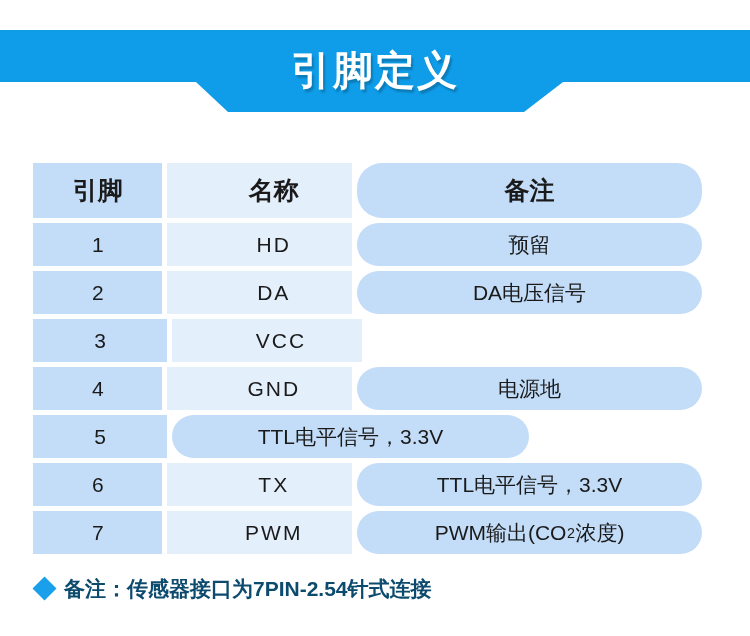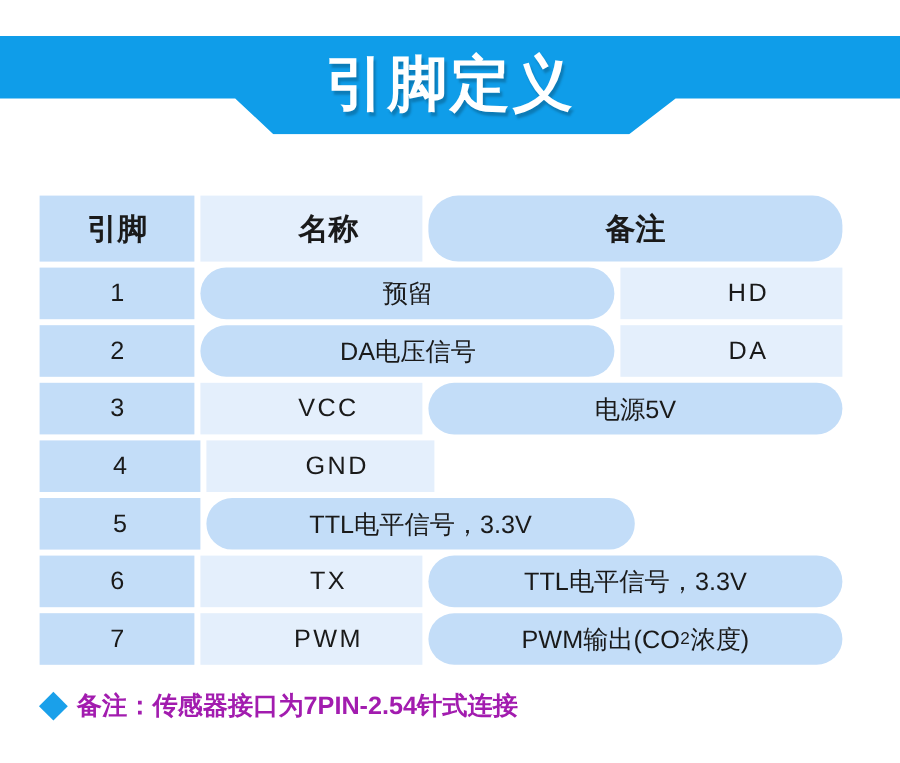--- a/index.html
+++ b/index.html
@@ -44,21 +44,21 @@
   }
   .banner-title {
     position: absolute;
     left: 0;
     top: 0;
     width: 750px;
     height: 82px;
     display: flex;
     align-items: center;
     justify-content: center;
-    font-size: 50px;
+    font-size: 40px;
     font-weight: 700;
     color: #ffffff;
     letter-spacing: 2px;
     line-height: 1;
     text-shadow: 2px 3px 2px rgba(0,0,0,0.22);
     padding-bottom: 2px;
     box-sizing: border-box;
     user-select: none;
   }
 
@@ -123,21 +123,21 @@
   .note-diamond {
     width: 17px;
     height: 17px;
     background: #1aa0ea;
     transform: rotate(45deg);
     flex: 0 0 auto;
   }
   .note-text {
     font-size: 21px;
     font-weight: 700;
-    color: #a21caf;
+    color: #0c4a6e;
     line-height: 1;
     white-space: nowrap;
   }
 </style>
 </head>
 <body>
 
 <div class="banner-wrap">
   <div class="banner-shape"></div>
   <div class="banner-title">引脚定义</div>
@@ -146,39 +146,39 @@
 <div class="pin-table">
 
   <div class="t-row head-row">
     <div class="t-cell c-pin shade-dark">引脚</div>
     <div class="t-cell c-name shade-light">名称</div>
     <div class="t-cell c-note shade-dark">备注</div>
   </div>
 
   <div class="t-row body-row">
     <div class="t-cell c-pin shade-dark">1</div>
+    <div class="t-cell c-name shade-light">HD</div>
     <div class="t-cell c-note shade-dark">预留</div>
-    <div class="t-cell c-name shade-light">HD</div>
   </div>
 
   <div class="t-row body-row">
     <div class="t-cell c-pin shade-dark">2</div>
+    <div class="t-cell c-name shade-light">DA</div>
     <div class="t-cell c-note shade-dark">DA电压信号</div>
-    <div class="t-cell c-name shade-light">DA</div>
   </div>
 
   <div class="t-row body-row">
     <div class="t-cell c-pin shade-dark">3</div>
     <div class="t-cell c-name shade-light">VCC</div>
-    <div class="t-cell c-note shade-dark">电源5V</div>
   </div>
 
   <div class="t-row body-row">
     <div class="t-cell c-pin shade-dark">4</div>
     <div class="t-cell c-name shade-light">GND</div>
+    <div class="t-cell c-note shade-dark">电源地</div>
   </div>
 
   <div class="t-row body-row">
     <div class="t-cell c-pin shade-dark">5</div>
     <div class="t-cell c-note shade-dark">TTL电平信号，3.3V</div>
   </div>
 
   <div class="t-row body-row">
     <div class="t-cell c-pin shade-dark">6</div>
     <div class="t-cell c-name shade-light">TX</div>

